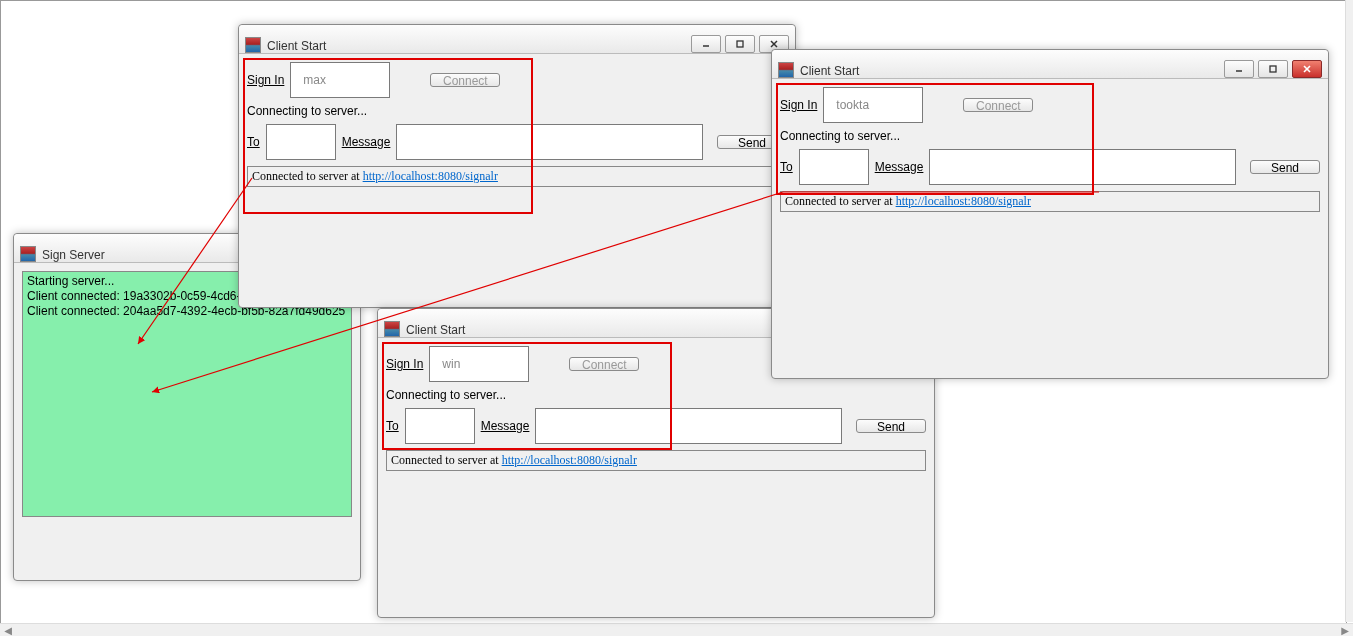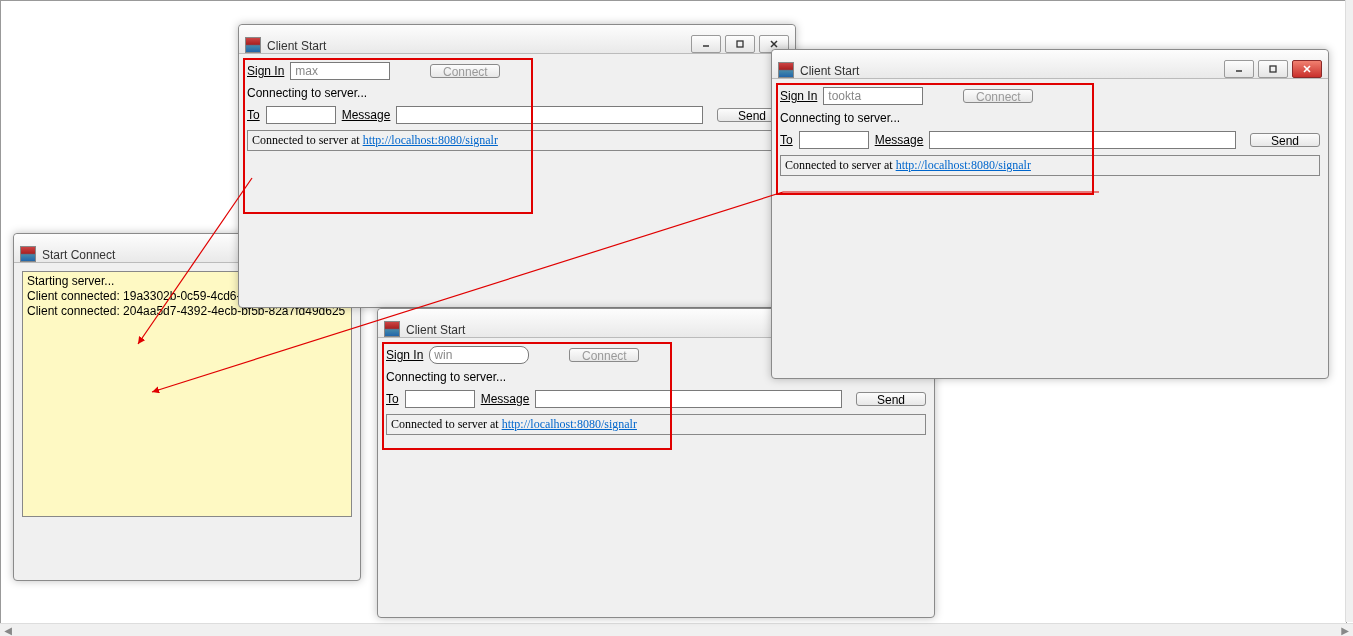--- a/index.html
+++ b/index.html
@@ -102,26 +102,26 @@
     padding: 8px;
   }
   .row {
     display: flex;
     align-items: center;
     gap: 6px;
     margin-bottom: 6px;
   }
   .label { white-space: nowrap; text-decoration: underline; }
   input[type="text"] {
-    height: 18px;
+    height: 36px;
     box-sizing: border-box;
     border: 1px solid #7a7a7a;
     background: #fff;
     font: inherit;
-    padding: 0 4px;
+    padding: 0 12px;
   }
   input.dim { color: #888; }
   .btn {
     height: 14px;
     min-width: 70px;
     border: 1px solid #8a8a8a;
     border-radius: 3px;
     background: linear-gradient(#fcfcfc, #e7e7e7);
     font: inherit;
     text-align: center;
@@ -154,21 +154,21 @@
   .server-body {
     padding: 8px;
   }
   .start-btn-wrap {
     display:flex;
     justify-content:center;
     margin: 8px 0 12px 0;
   }
   .log-area {
     border: 1px solid #888;
-    background: #fef9c3;
+    background: #86efac;
     height: 240px;
     padding: 2px 4px;
     overflow: hidden;
     font-family: Tahoma, sans-serif;
     font-size: 12px;
     line-height: 15px;
     white-space: nowrap;
   }
   .log-line { display:block; }
 
@@ -186,21 +186,21 @@
 <div class="viewport"></div>
 <div class="vscroll"></div>
 <div class="hscroll">
   <span class="arrow left">◀</span>
   <span class="arrow right">▶</span>
 </div>
 
 <div class="window" style="left:13px; top:233px; width:348px; height:348px;">
   <div class="titlebar">
     <div class="app-icon"></div>
-    <div class="title-text">Start Connect</div>
+    <div class="title-text">Sign Server</div>
   </div>
   <div class="server-body">
     <div class="log-area">
       <span class="log-line">Starting server...</span>
       <span class="log-line">Client connected: 19a3302b-0c59-4cd6-a756-7fe9d26936c8</span>
       <span class="log-line">Client connected: 204aa5d7-4392-4ecb-bf5b-82a7fd49d625</span>
     </div>
   </div>
 </div>
 
@@ -252,21 +252,21 @@
 </div>
 
 <div class="window" style="left:377px; top:308px; width:558px; height:310px;">
   <div class="titlebar">
     <div class="app-icon"></div>
     <div class="title-text">Client Start</div>
   </div>
   <div class="client-body">
     <div class="row">
       <span class="label">Sign In</span>
-      <input type="text" class="dim" style="width: 100px; border-radius: 8px;" value="win">
+      <input type="text" class="dim" style="width: 100px;" value="win">
       <span style="width:20px;"></span>
       <button class="btn disabled">Connect</button>
     </div>
     <div class="row">
       <span>Connecting to server...</span>
     </div>
     <div class="row">
       <span class="label">To</span>
       <input type="text" style="width: 70px;" value="">
       <span class="label">Message</span>

